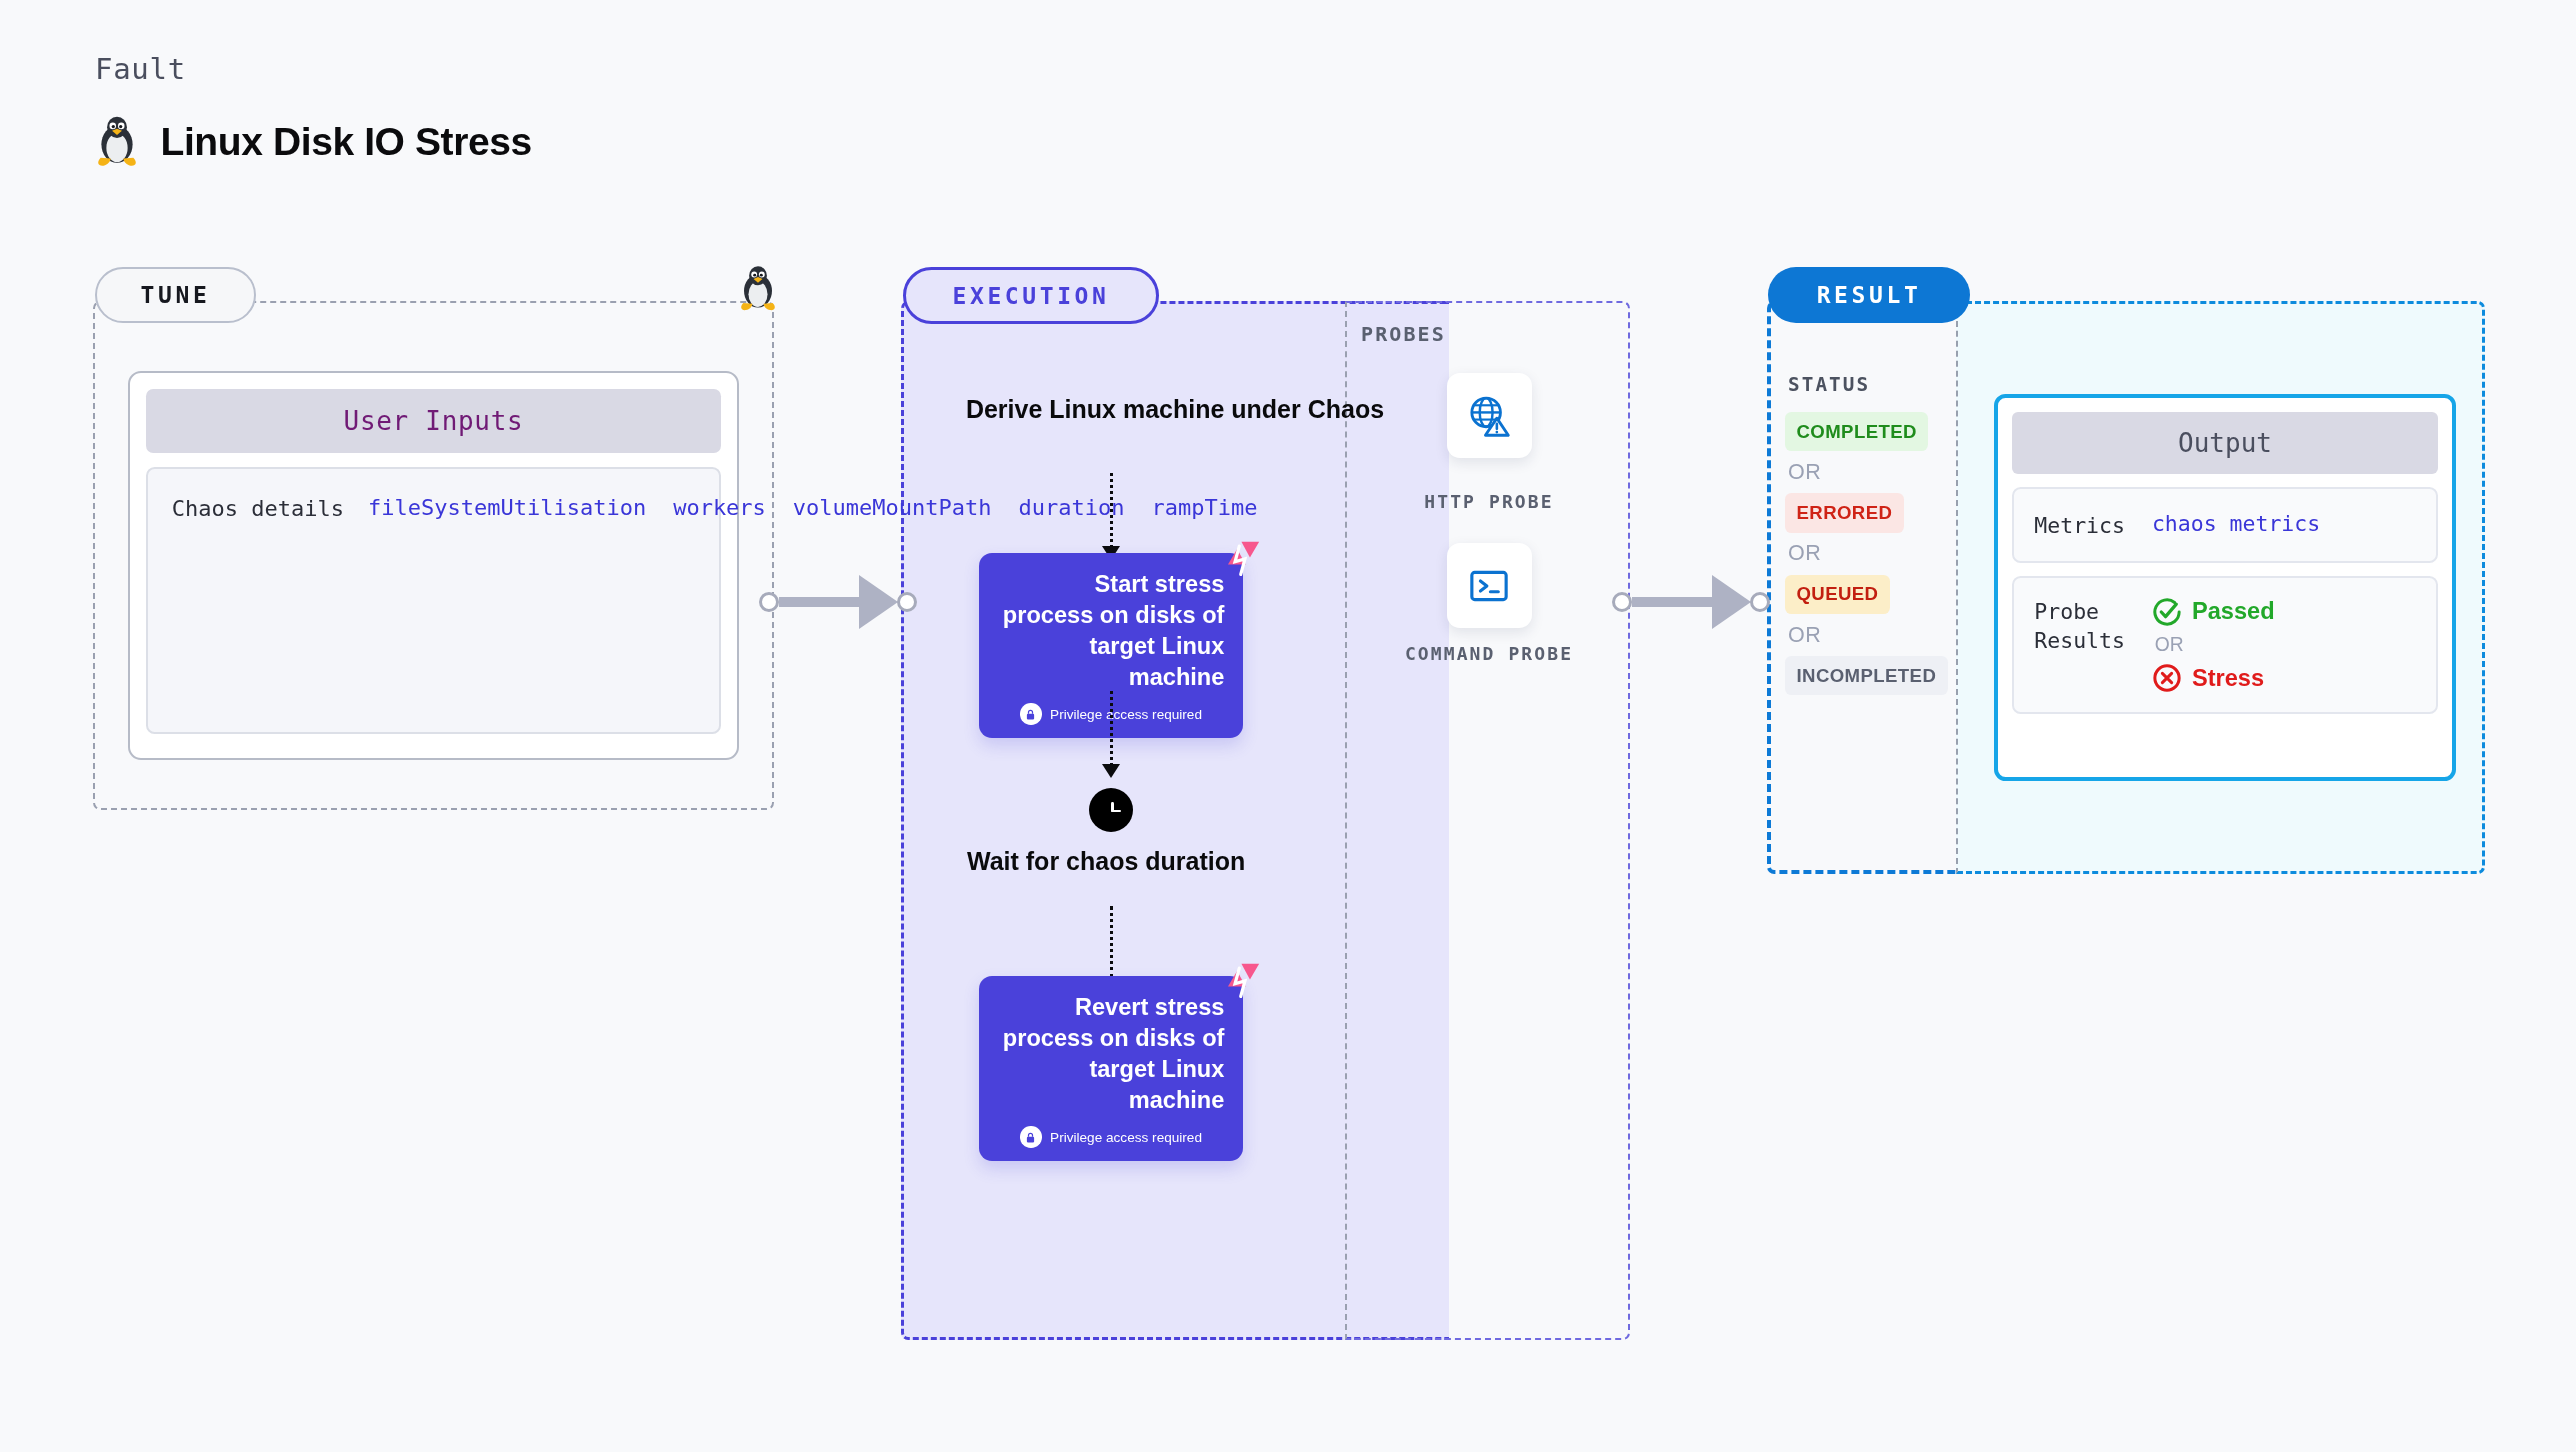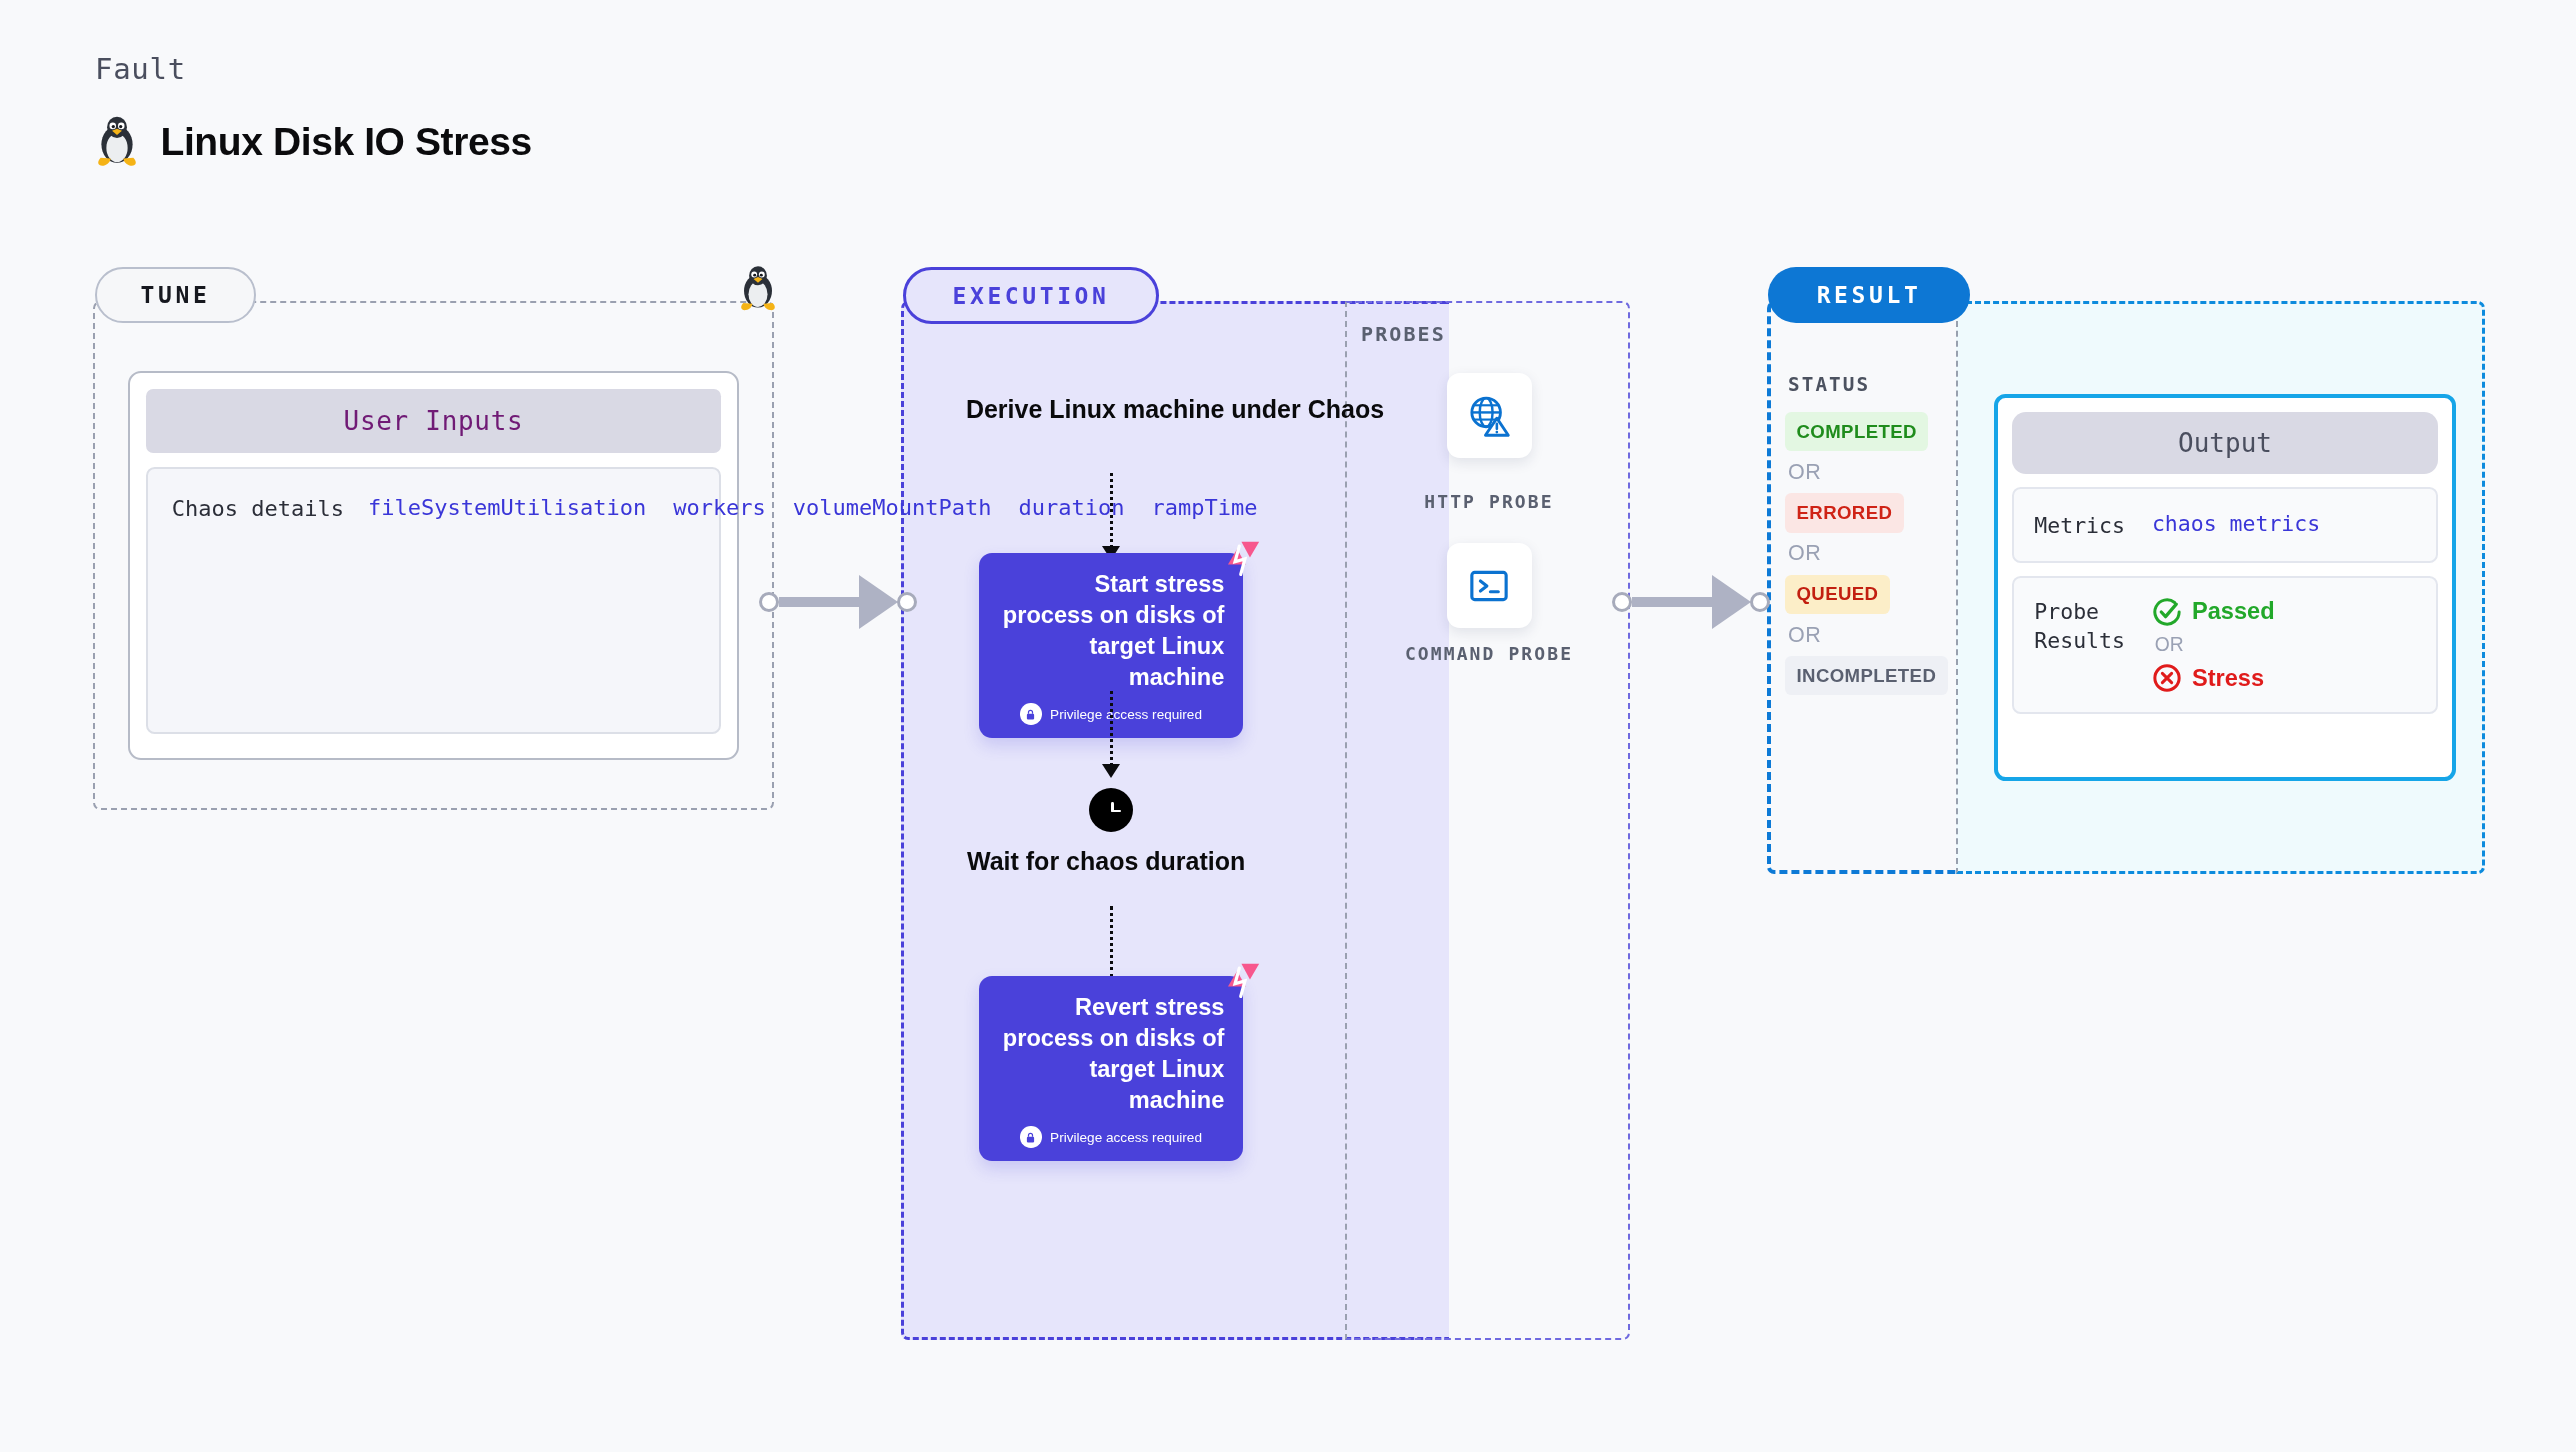--- a/index.html
+++ b/index.html
@@ -344,21 +344,21 @@
     position: absolute;
     left: 1994px; top: 394px; width: 462px; height: 387px;
     background: #ffffff;
     border: 4.3px solid #16a5e8;
     border-radius: 11.5px;
     padding: 14.3px;
   }
   .output-header {
     height: 62px;
     background: #d9d9e4;
-    border-radius: 14px;
+    border-radius: 6px;
     display: flex; align-items: center; justify-content: center;
     font-family: "DejaVu Sans Mono", monospace;
     font-size: 26px;
     color: #4a4e5e;
   }
   .output-row {
     margin-top: 13px;
     background: #f9fafc;
     border: 2.1px solid #e3e6ee;
     border-radius: 8.6px;

